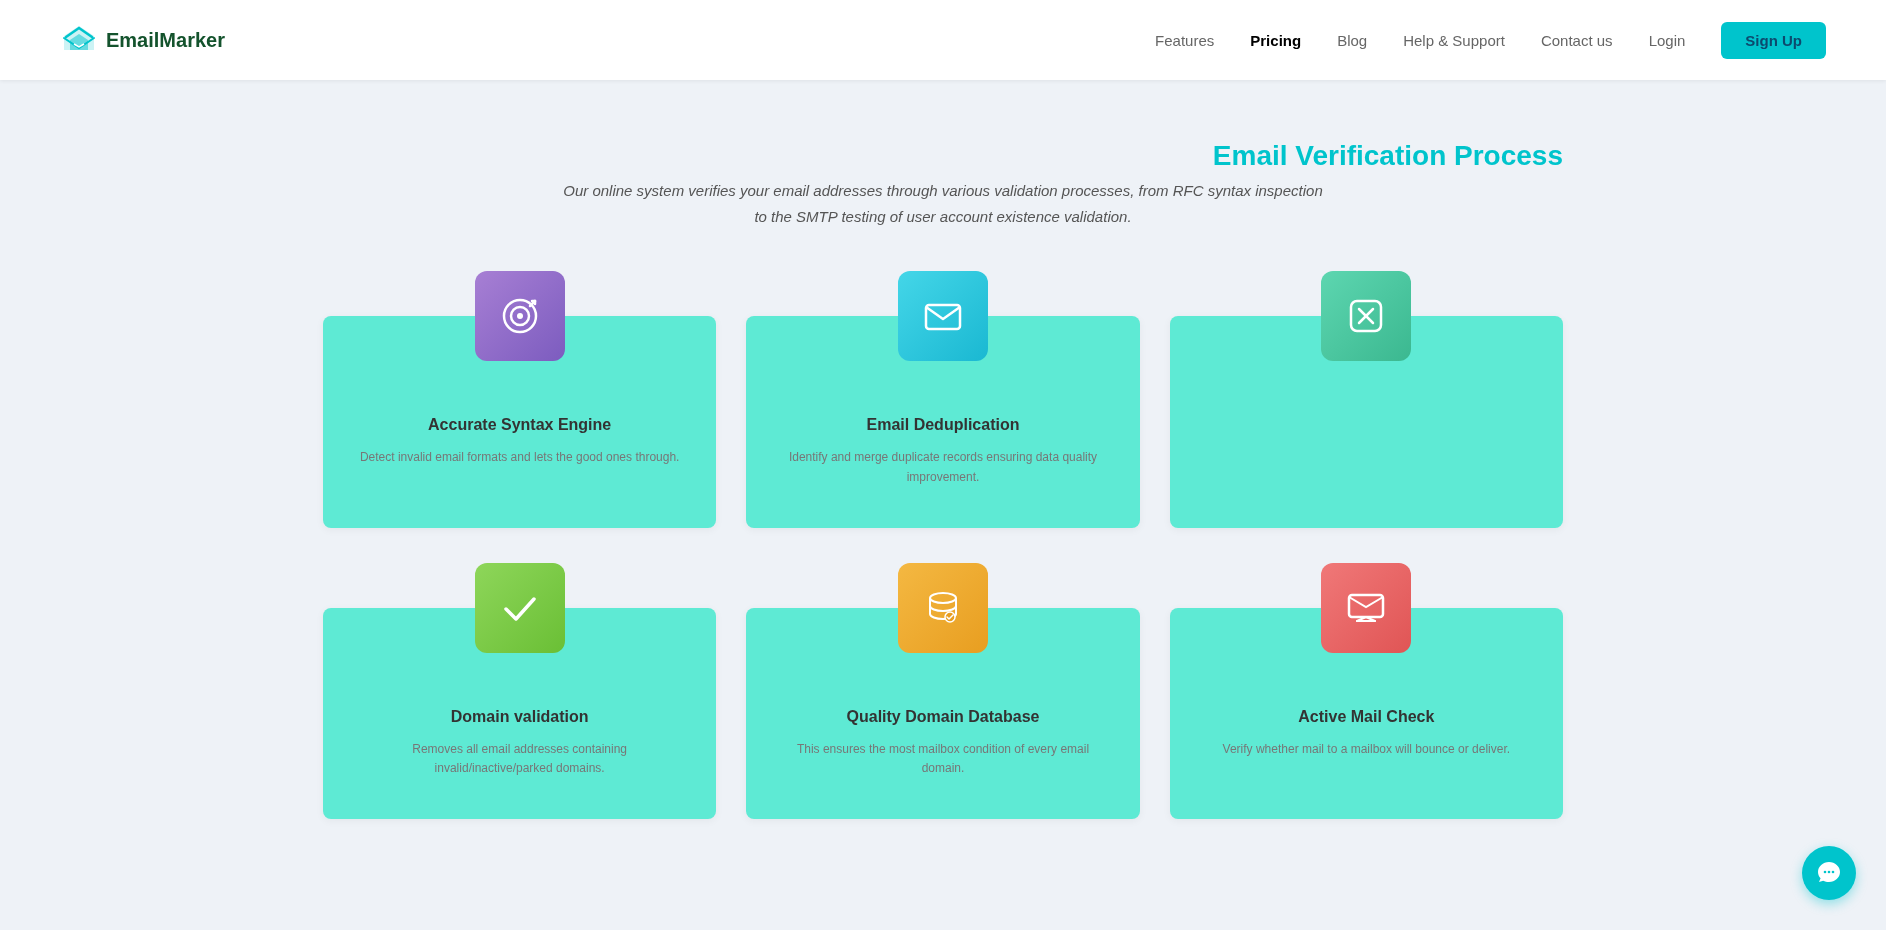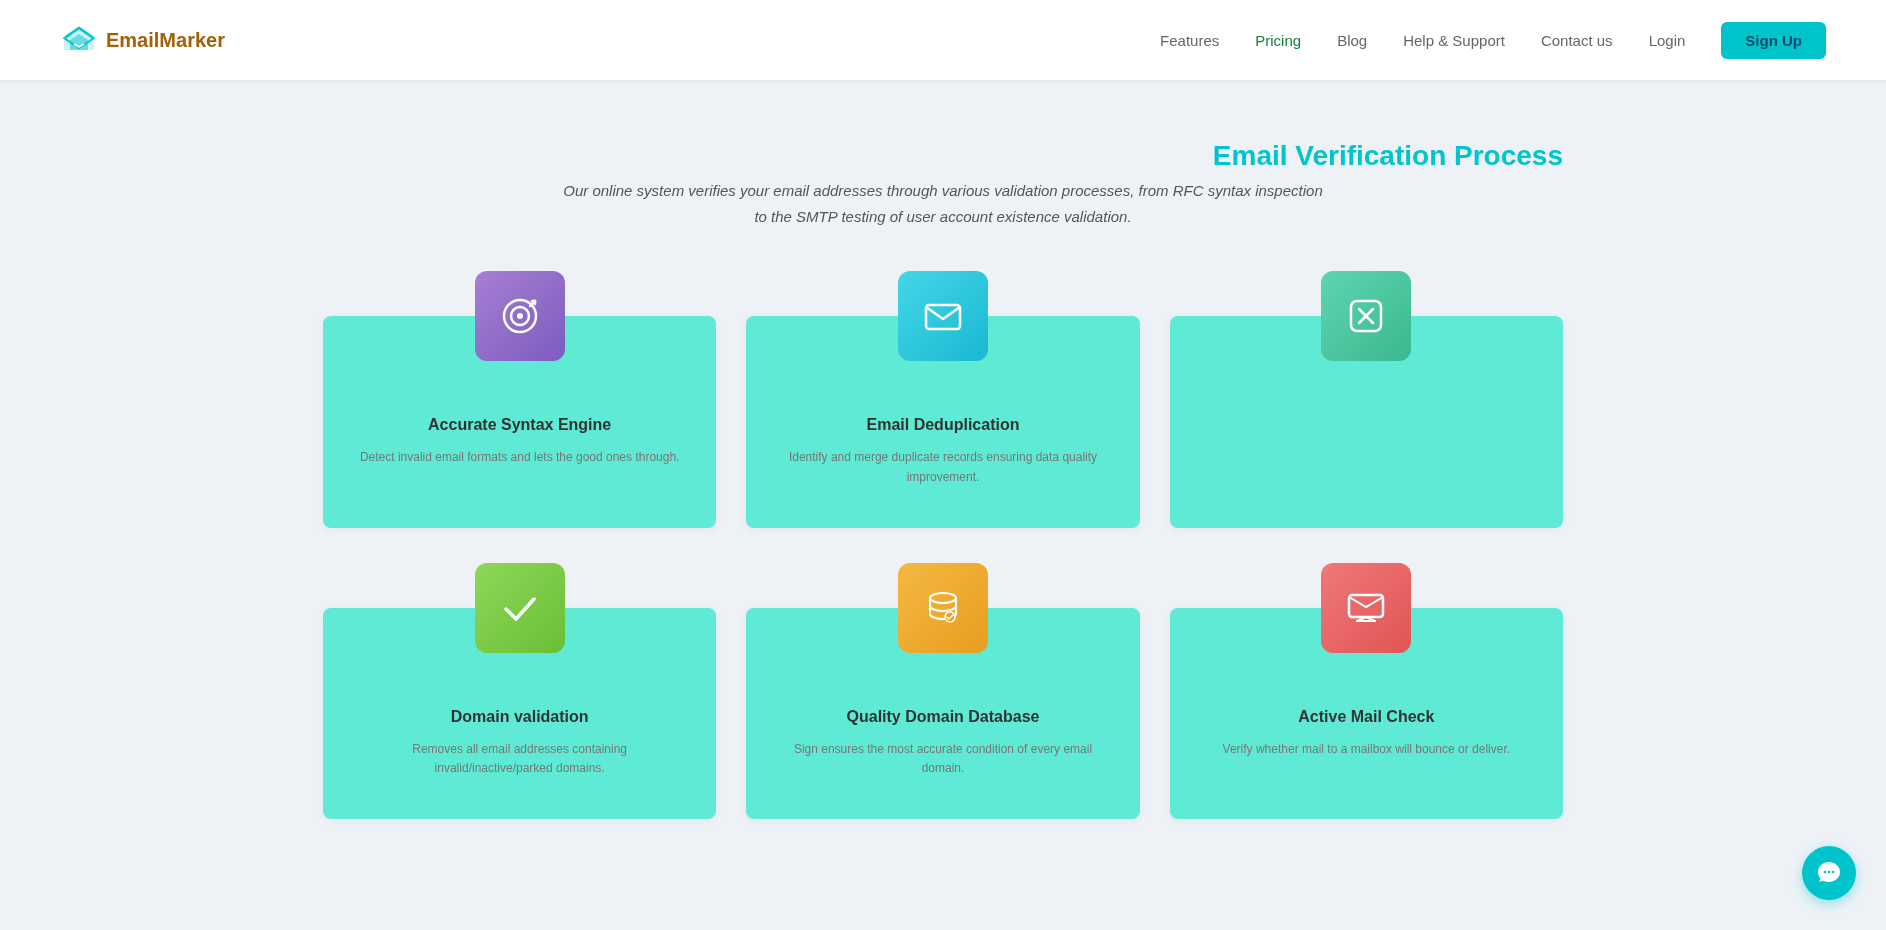--- a/index.html
+++ b/index.html
@@ -20,42 +20,42 @@
       box-shadow: 0 1px 4px rgba(0,0,0,0.07);
       position: relative;
       z-index: 10;
     }
     .nav-logo {
       display: flex;
       align-items: center;
       gap: 8px;
       font-size: 20px;
       font-weight: 700;
-      color: #a16207;
+      color: #14532d;
       text-decoration: none;
     }
     .logo-icon {
       width: 38px;
       height: 32px;
     }
     .nav-links {
       margin-left: auto;
       display: flex;
       align-items: center;
       gap: 36px;
     }
     .nav-link {
       text-decoration: none;
       color: #666;
       font-size: 15px;
       font-weight: 500;
     }
     .nav-link.active {
-      color: #15803d;
-      font-weight: 400;
+      color: #000000;
+      font-weight: 700;
     }
     .nav-signup {
       background: #00c4cc;
       color: #0c4a6e;
       border: none;
       border-radius: 6px;
       padding: 10px 24px;
       font-size: 15px;
       font-weight: 600;
       cursor: pointer;
@@ -262,21 +262,21 @@
         <svg viewBox="0 0 46 46" xmlns="http://www.w3.org/2000/svg">
           <ellipse cx="23" cy="13" rx="13" ry="5" stroke="white" stroke-width="2" fill="none"></ellipse>
           <path d="M10 13v8c0 2.8 5.8 5 13 5s13-2.2 13-5v-8" stroke="white" stroke-width="2" fill="none"></path>
           <path d="M10 21v8c0 2.8 5.8 5 13 5s13-2.2 13-5v-8" stroke="white" stroke-width="2" fill="none"></path>
           <circle cx="30" cy="32" r="5" fill="#e89e20" stroke="white" stroke-width="1.5"></circle>
           <polyline points="27,32 29,34 33,30" stroke="white" stroke-width="1.5" fill="none" stroke-linecap="round" stroke-linejoin="round"></polyline>
         </svg>
       </div>
       <div class="card-body">
         <div class="card-title">Quality Domain Database</div>
-        <div class="card-desc">Sign ensures the most accurate condition of every email domain.</div>
+        <div class="card-desc">This ensures the most mailbox condition of every email domain.</div>
       </div>
     </div>
 
     <div class="card">
       <div class="card-icon-wrap icon-pink">
         <svg viewBox="0 0 46 46" xmlns="http://www.w3.org/2000/svg">
           <rect x="6" y="10" width="34" height="22" rx="3" stroke="white" stroke-width="2.5" fill="none"></rect>
           <polyline points="6,12 23,22 40,12" stroke="white" stroke-width="2" fill="none"></polyline>
           <line x1="14" y1="36" x2="23" y2="32" stroke="white" stroke-width="2" stroke-linecap="round"></line>
           <line x1="32" y1="36" x2="23" y2="32" stroke="white" stroke-width="2" stroke-linecap="round"></line>

